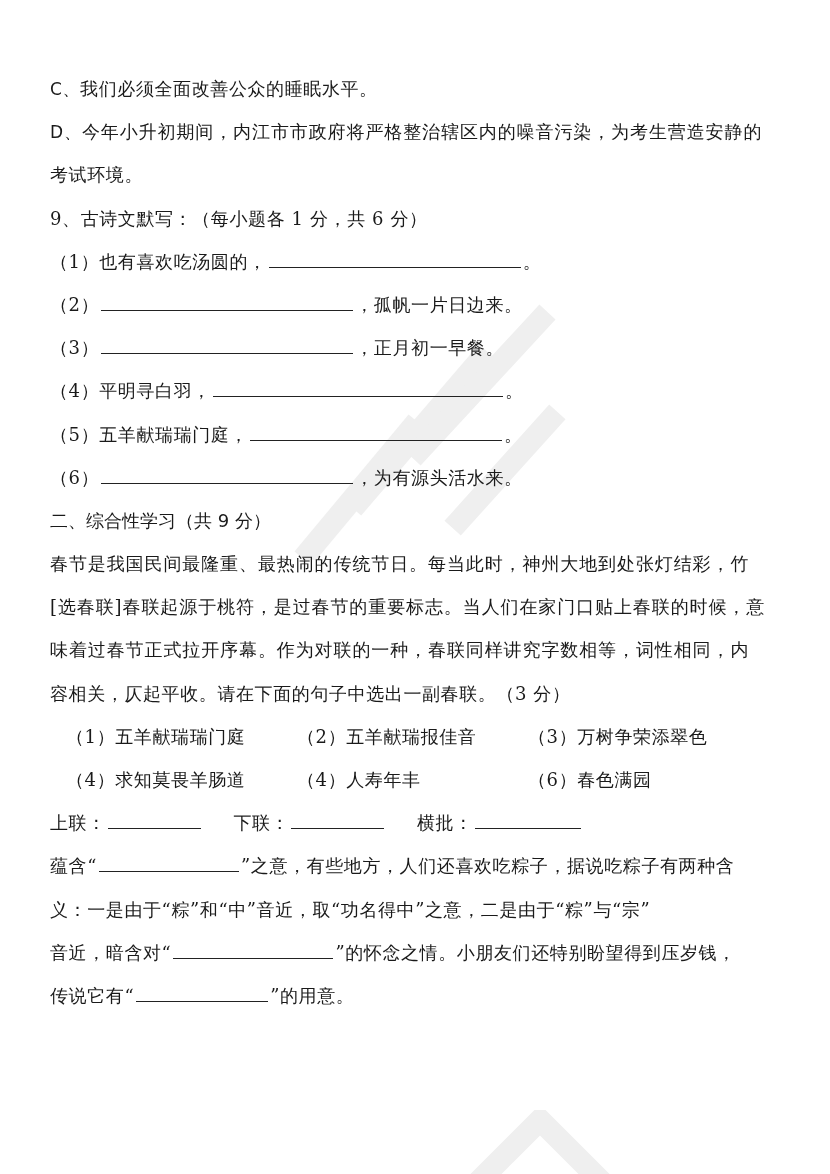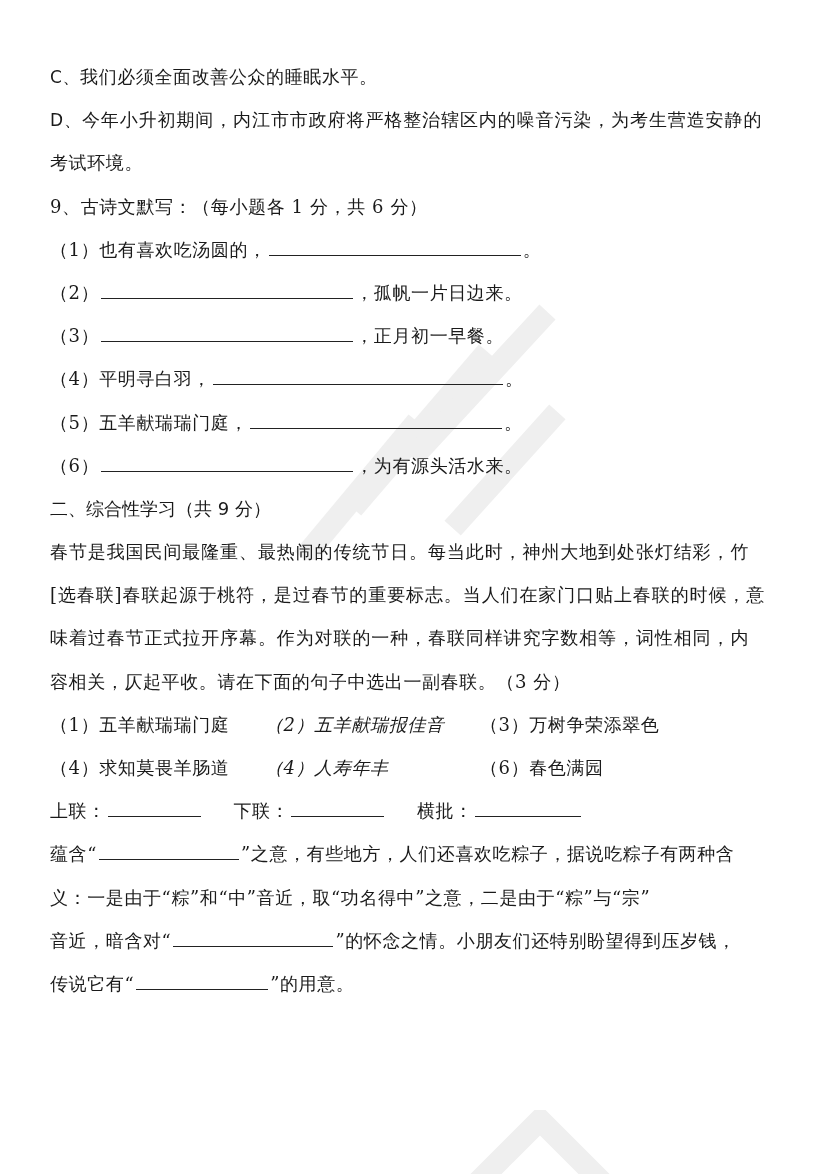--- a/index.html
+++ b/index.html
@@ -9,41 +9,41 @@
     color: #1a1a1a;
   }
   .watermark {
     position: absolute; left: 250px; top: 300px; width: 320px; height: 260px;
     pointer-events: none;
   }
   .watermark2 {
     position: absolute; left: 450px; top: 1110px; width: 200px; height: 80px;
     pointer-events: none;
   }
-  .page { position: absolute; left: 50px; top: 60px; width: 735px; }
+  .page { position: absolute; left: 50px; top: 72px; width: 735px; }
   .line {
     height: 43.2px; line-height: 34px; font-size: 18px;
     white-space: nowrap; letter-spacing: 0.6px;
   }
   .line.wrap-tight { letter-spacing: 0.9px; }
   .bold { font-weight: normal; font-family: "DejaVu Sans", "Liberation Sans", sans-serif; letter-spacing: 0px; }
   .blank {
     display: inline-block; border-bottom: 1.6px solid #222;
     height: 22px; vertical-align: baseline; margin: 0 2px;
   }
   .b-long { width: 252px; }
   .b-long2 { width: 290px; }
   .b-short { width: 93px; }
   .b-mid { width: 106px; }
   .b-q1 { width: 140px; }
   .b-q2 { width: 160px; }
   .b-q3 { width: 132px; }
-  .opts span.opt { display: inline-block; }
+  .opts span.opt { display: inline-block; margin-left: 16px; }
   .o1 { width: 215px; }
-  .o2 { width: 215px; font-style: italic; }
+  .o2 { width: 215px; }
   .latin { font-family: "DejaVu Sans", "Liberation Sans", sans-serif; font-size: 17px; }
 </style>
 </head>
 <body>
 
 <svg class="watermark" viewBox="0 0 320 260">
   <g fill="none" stroke="#efefef" stroke-width="22" stroke-linecap="square">
     <path d="M60 250 L160 130"></path>
     <path d="M110 200 L230 60"></path>
     <path d="M170 150 L290 20"></path>

